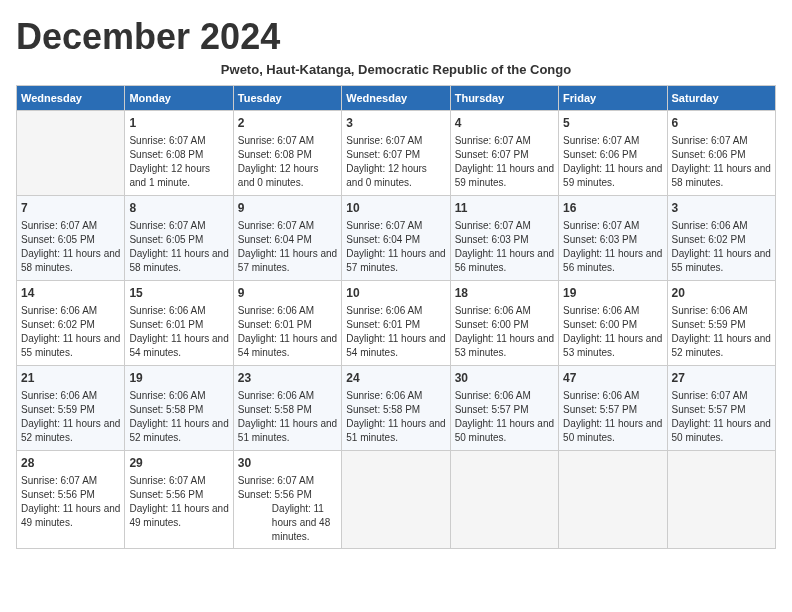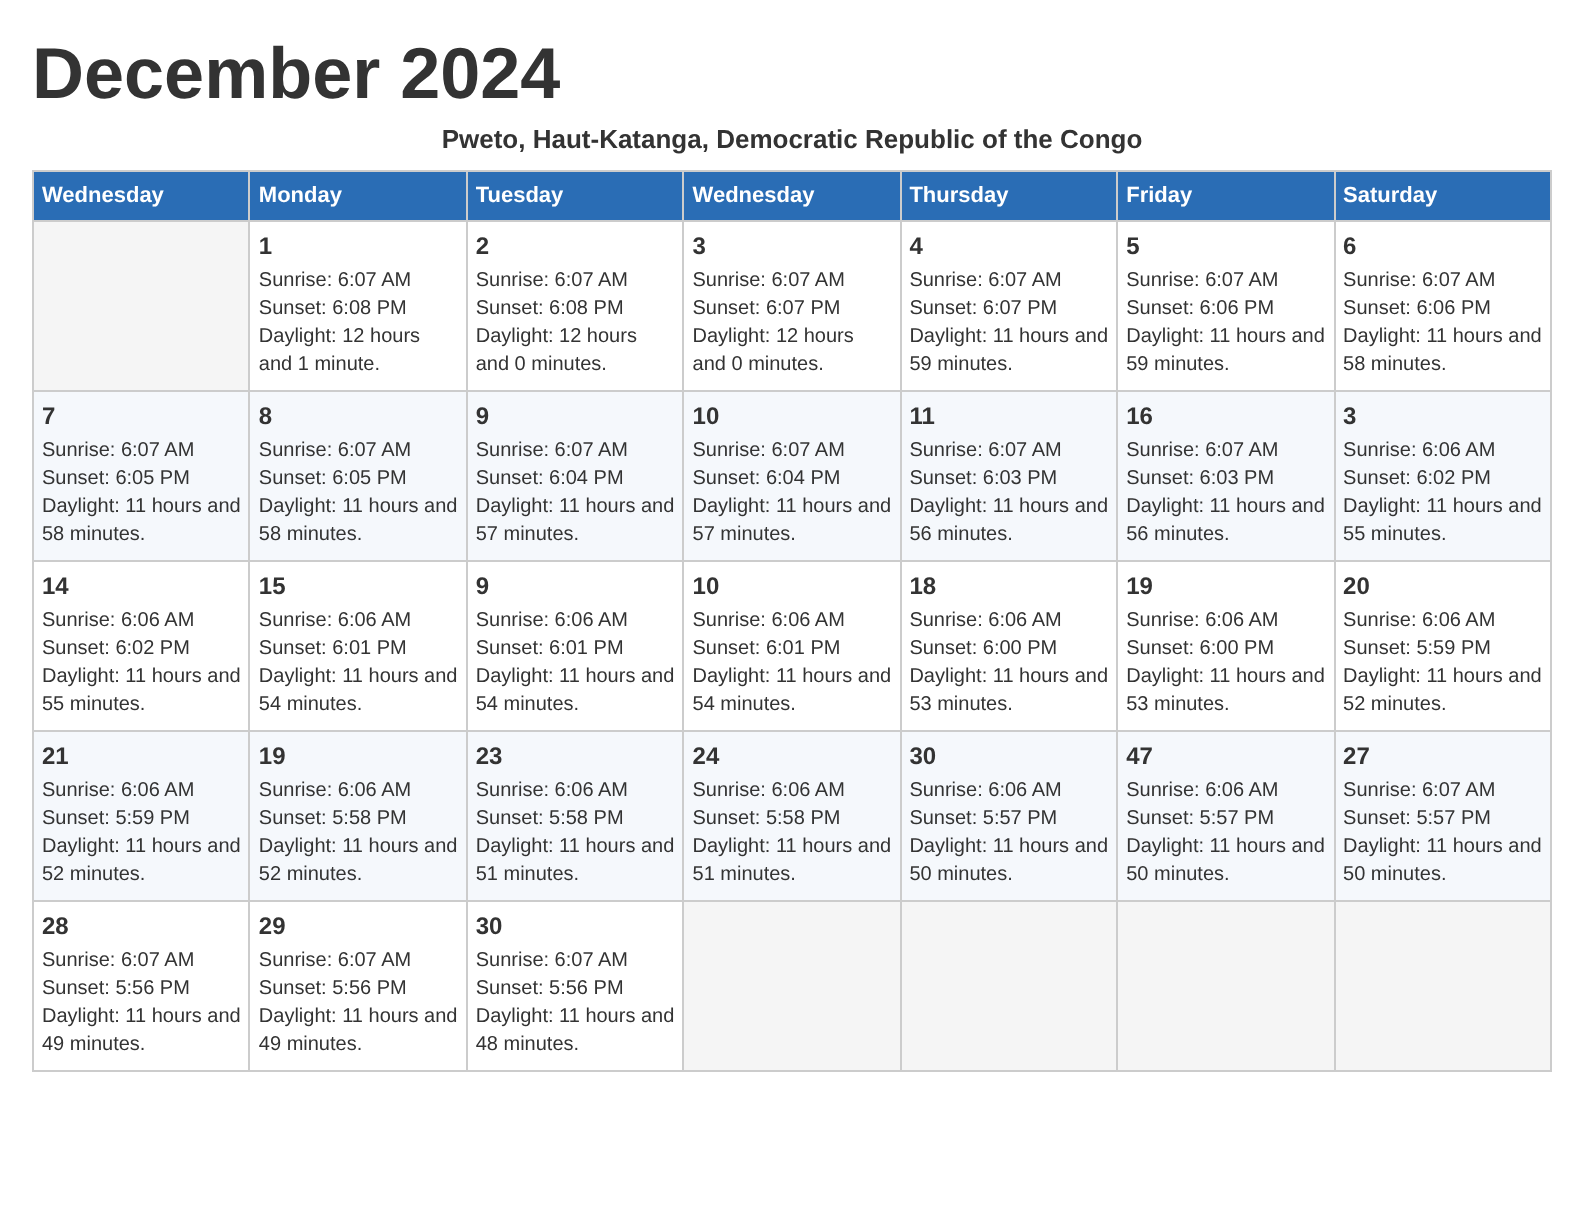--- a/index.html
+++ b/index.html
@@ -292,21 +292,21 @@
         <td>
           <span class="day-num">29</span>
           <span style="display: block;">Sunrise: 6:07 AM</span>
           <span style="display: block;">Sunset: 5:56 PM</span>
           <span style="display: block;">Daylight: 11 hours and 49 minutes.</span>
         </td>
         <td>
           <span class="day-num">30</span>
           <span style="display: block;">Sunrise: 6:07 AM</span>
           <span style="display: block;">Sunset: 5:56 PM</span>
-          <span style="display: block;">Daylight: 11 hours and 48 minutes.</span>
+          <span style="display: block; margin-left: 34px;">Daylight: 11 hours and 48 minutes.</span>
         </td>
         <td class="empty"></td>
         <td class="empty"></td>
         <td class="empty"></td>
         <td class="empty"></td>
       </tr>
     </tbody>
 </table>
 
 </body></html>

